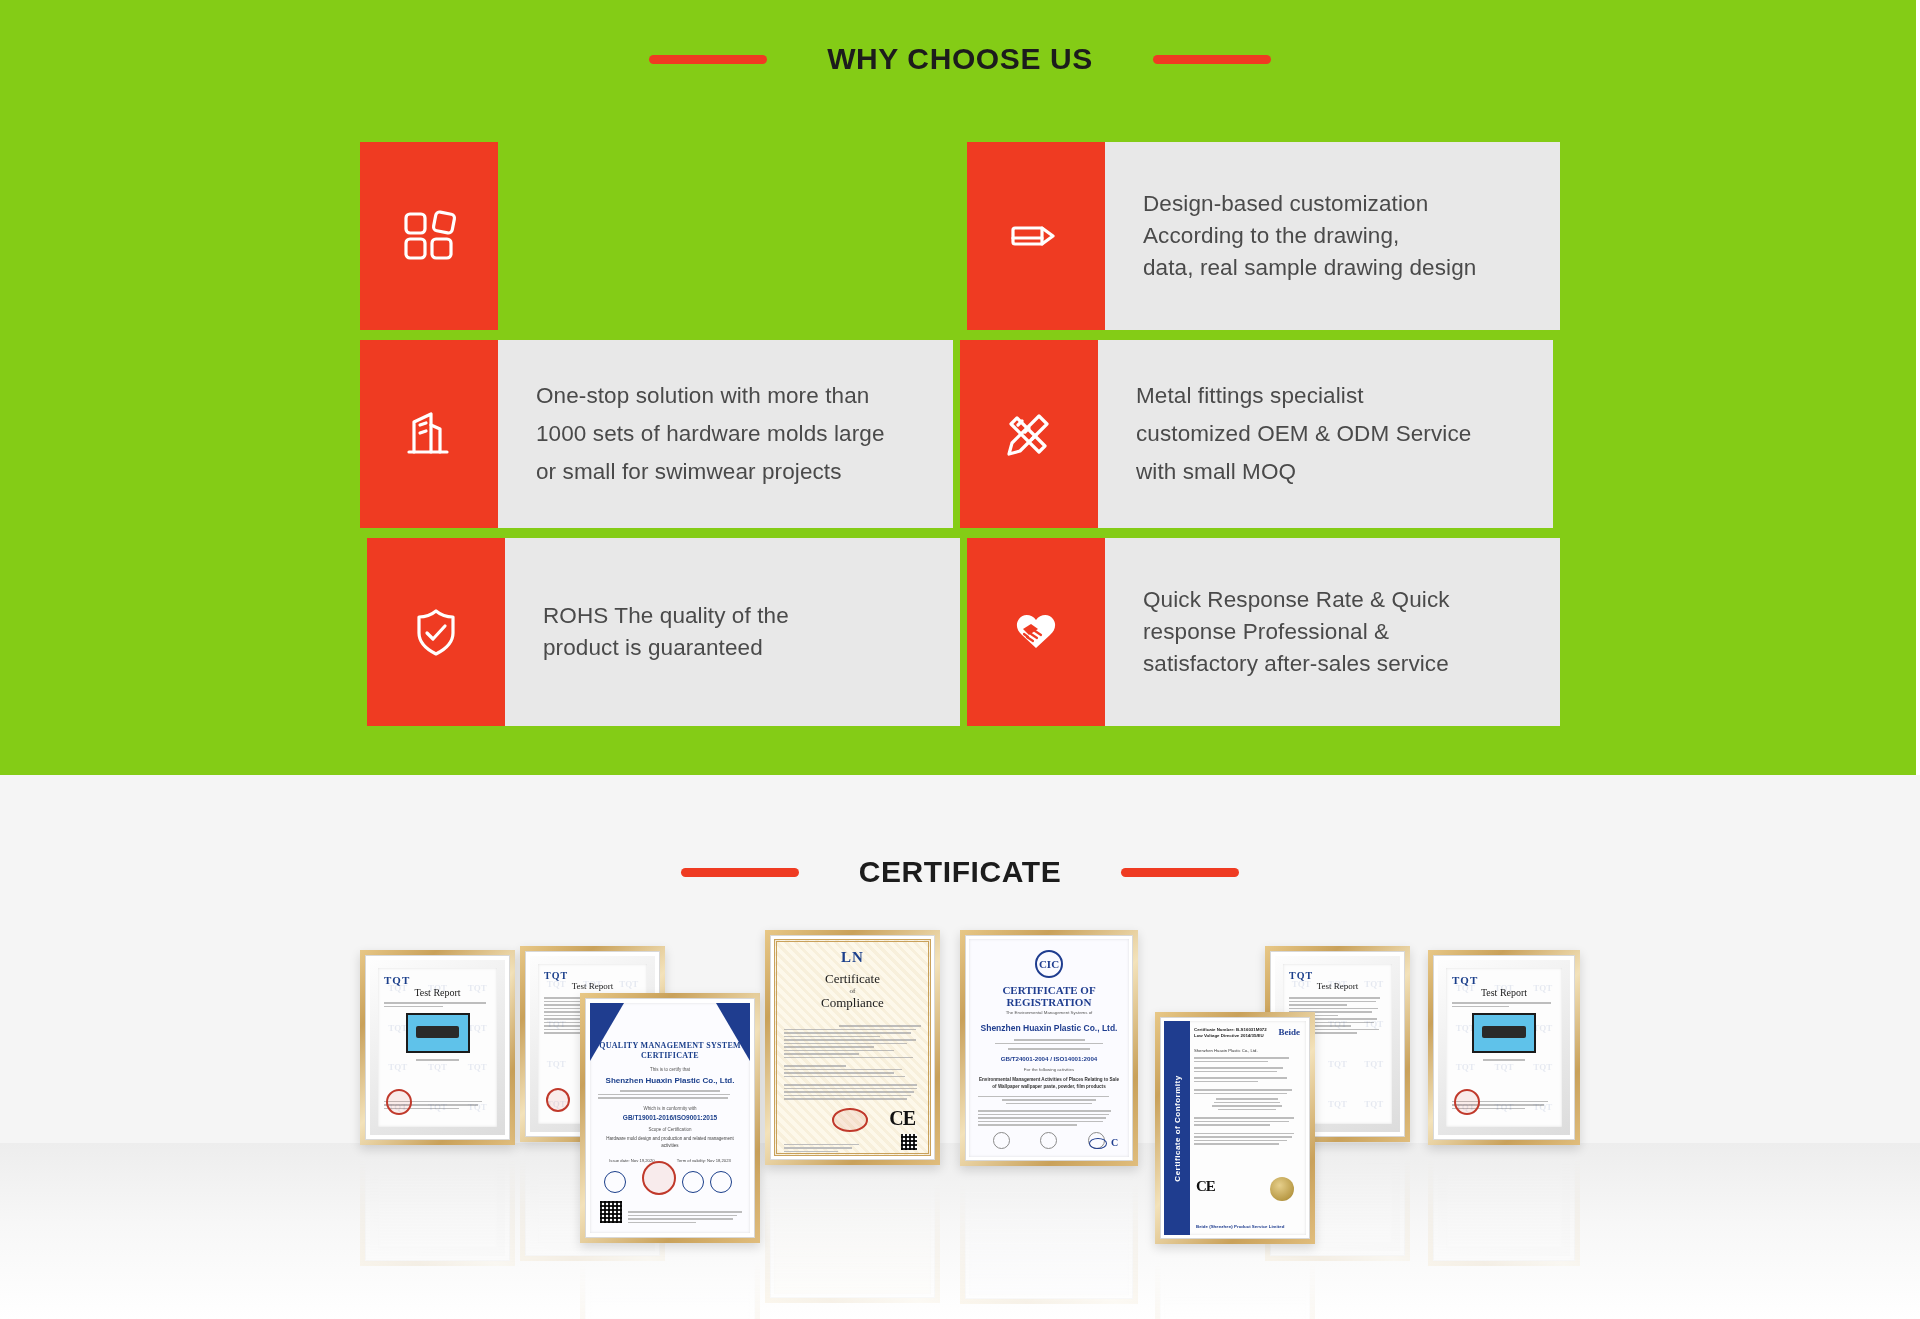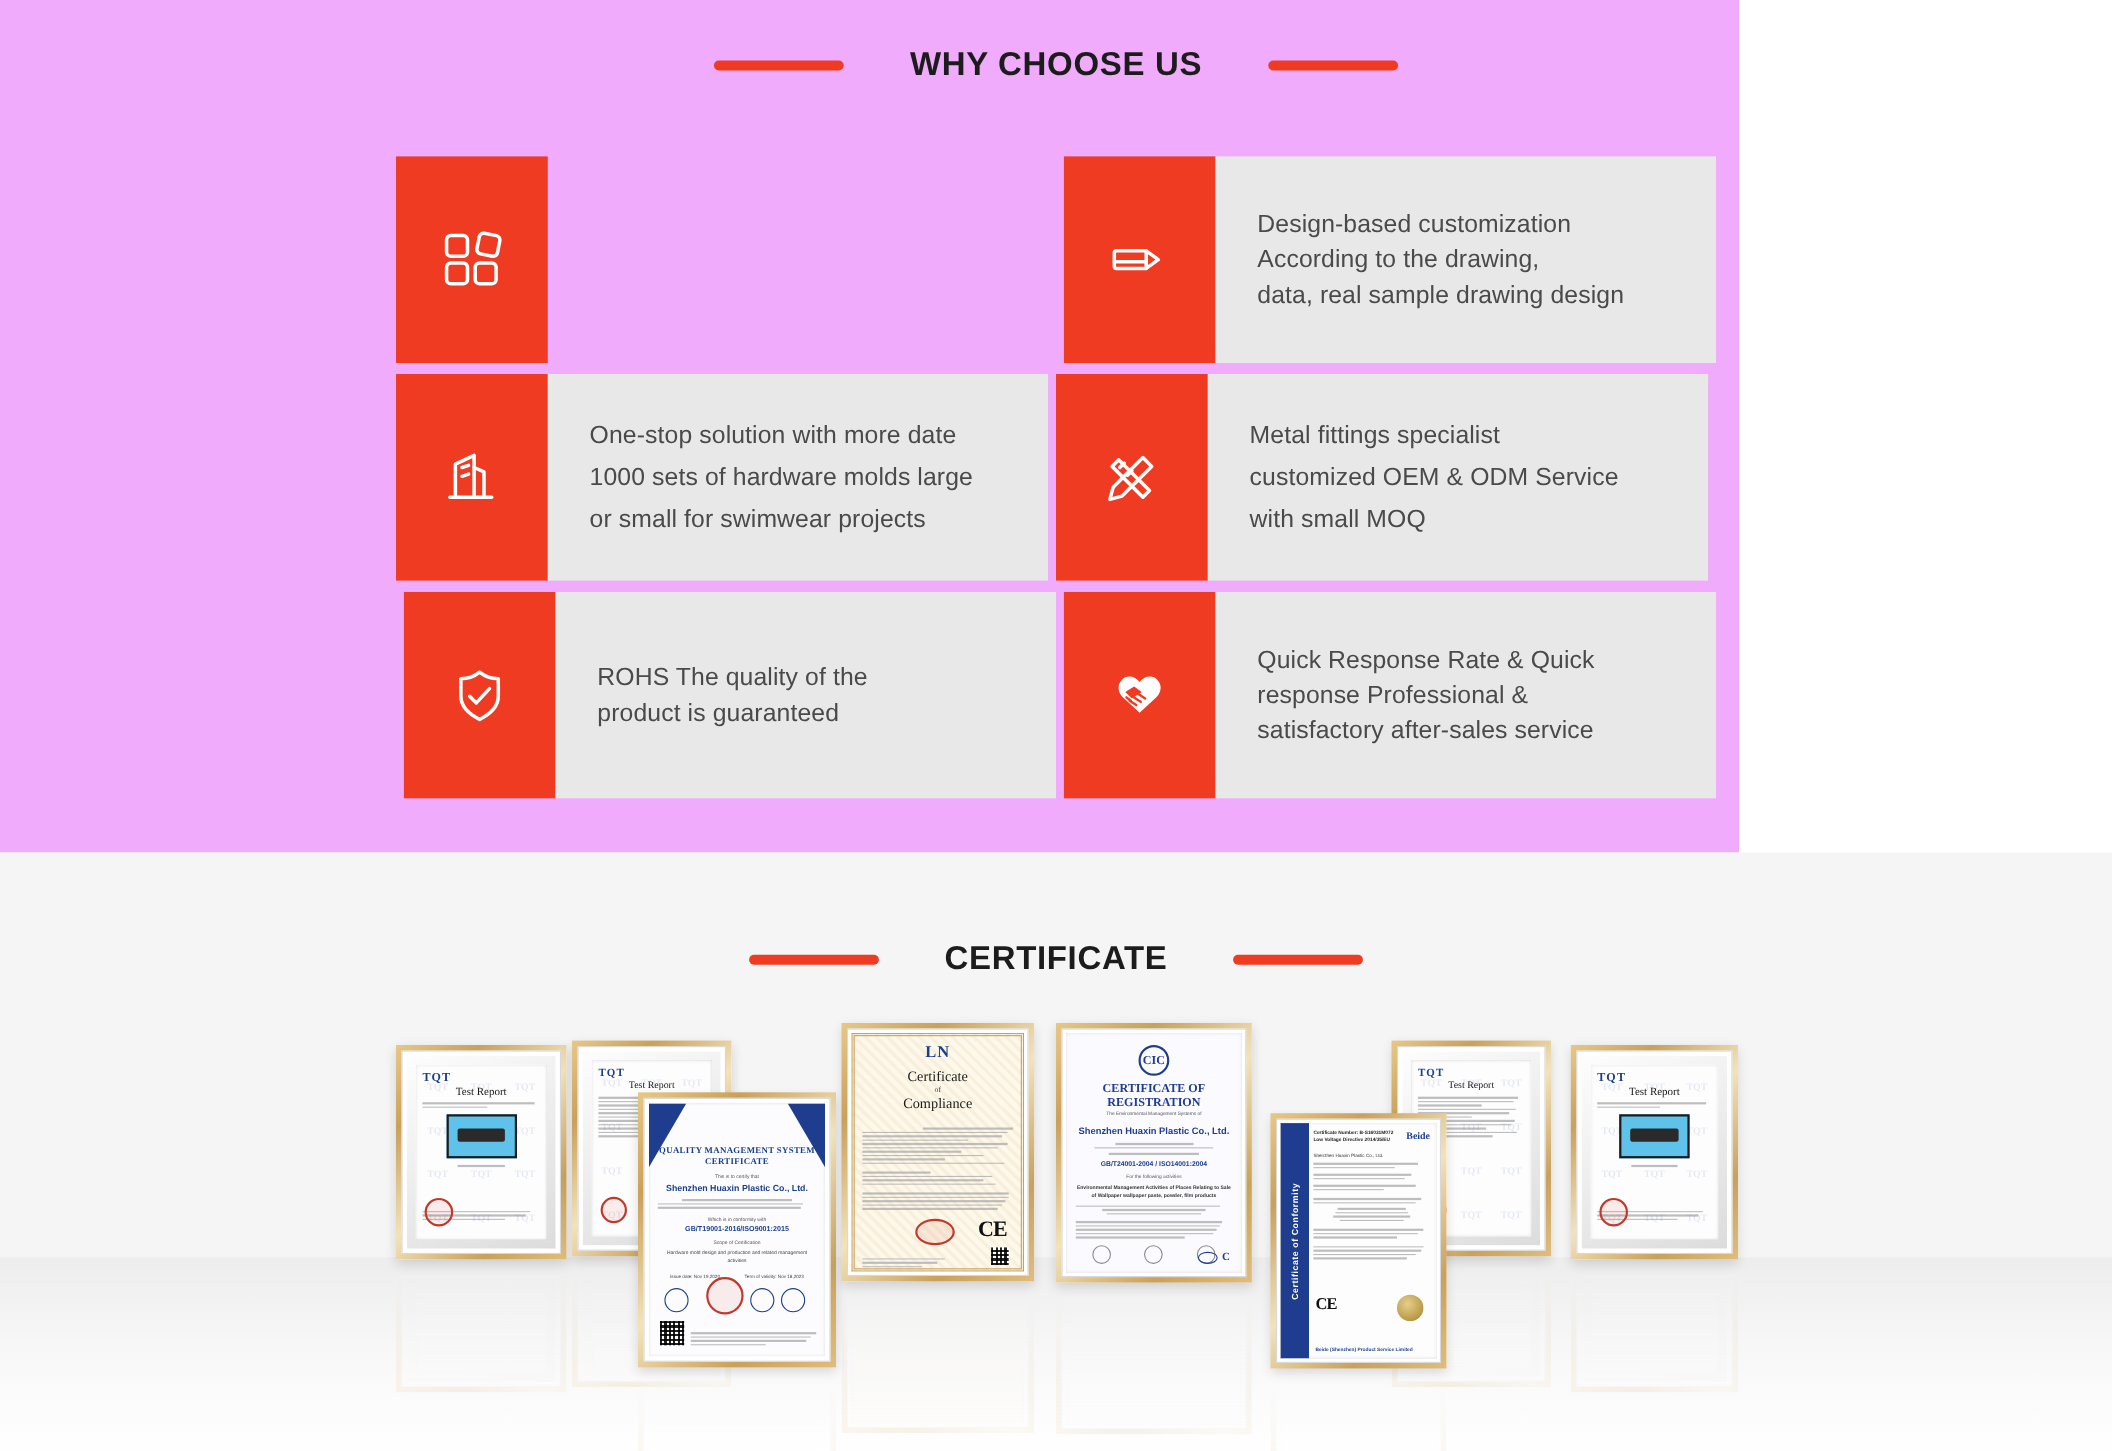--- a/index.html
+++ b/index.html
@@ -7,22 +7,22 @@
   body {
     font-family: "Liberation Sans", sans-serif;
     background: #ffffff;
     color: #3b3b3b;
   }
 
   
   .why-section {
     position: absolute;
     left: 0; top: 0;
-    width: 1581px; height: 775px;
-    background: #f0abfc;
+    width: 1916px; height: 775px;
+    background: #84cc16;
   }
 
   .section-head {
     position: relative;
     width: 1920px;
     display: flex;
     align-items: center;
     justify-content: center;
     gap: 60px;
   }
@@ -304,21 +304,21 @@
       <div class="cell-icon">
         <svg width="58" height="58" viewBox="0 0 58 58" fill="none" stroke="#ffffff" stroke-width="3.2" stroke-linejoin="round" stroke-linecap="round">
           <path d="M14 47 V17 L31 9 V47"></path>
           <path d="M31 20 l9 4 V47"></path>
           <line x1="9" y1="47" x2="47" y2="47"></line>
           <line x1="20" y1="20" x2="26" y2="18"></line>
           <line x1="20" y1="28" x2="26" y2="26"></line>
         </svg>
       </div>
       <div class="cell-body">
-        <div class="cell-text">One-stop solution with more date
+        <div class="cell-text">One-stop solution with more than
 1000 sets of hardware molds large
 or small for swimwear projects</div>
       </div>
     </div>
 
     <div class="cell left-col">
       <div class="cell-icon">
         <svg width="58" height="58" viewBox="0 0 58 58" fill="none" stroke="#ffffff" stroke-width="3.2" stroke-linejoin="round" stroke-linecap="round">
           <path d="M39 11 l8 8 -27 27 l-11 3 3 -11 z"></path>
           <path d="M17 13 l-6 6 28 28 6 -6 z"></path>

